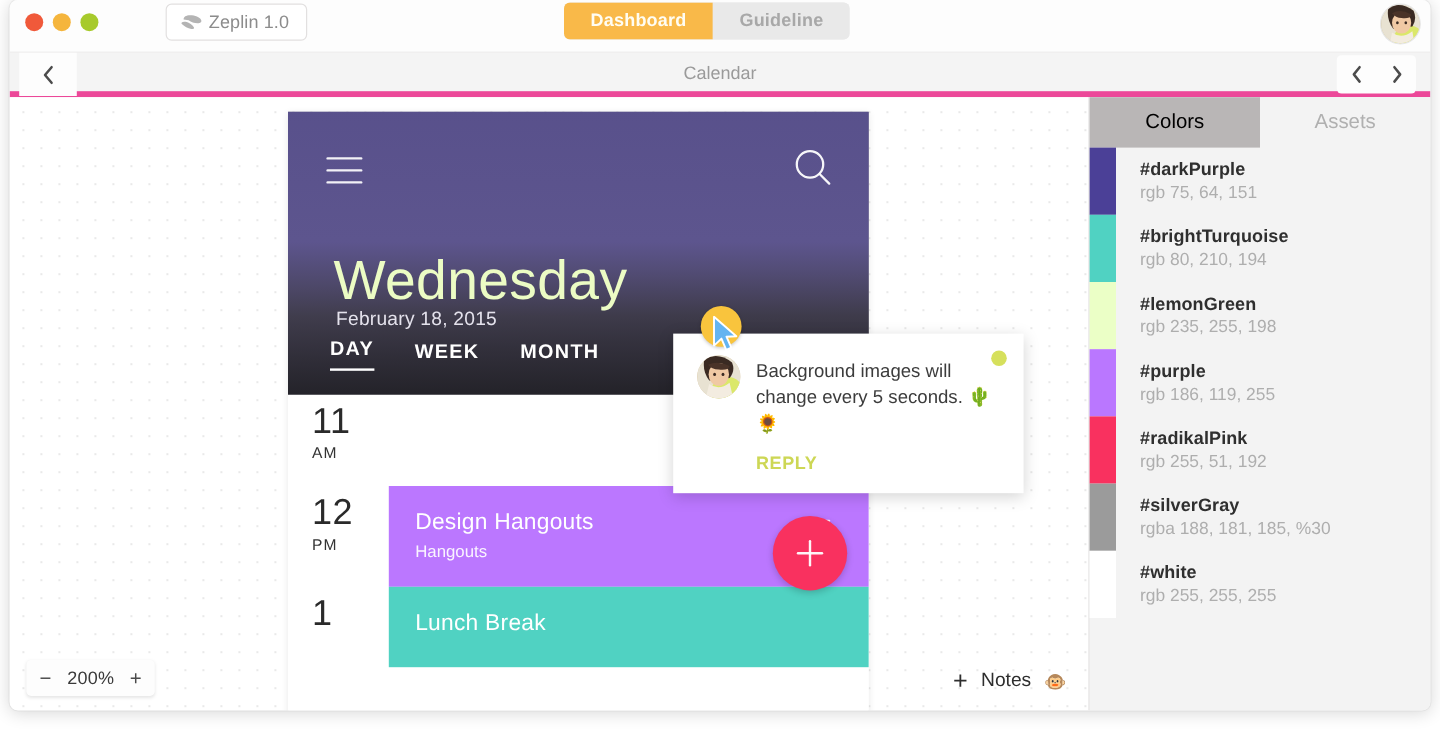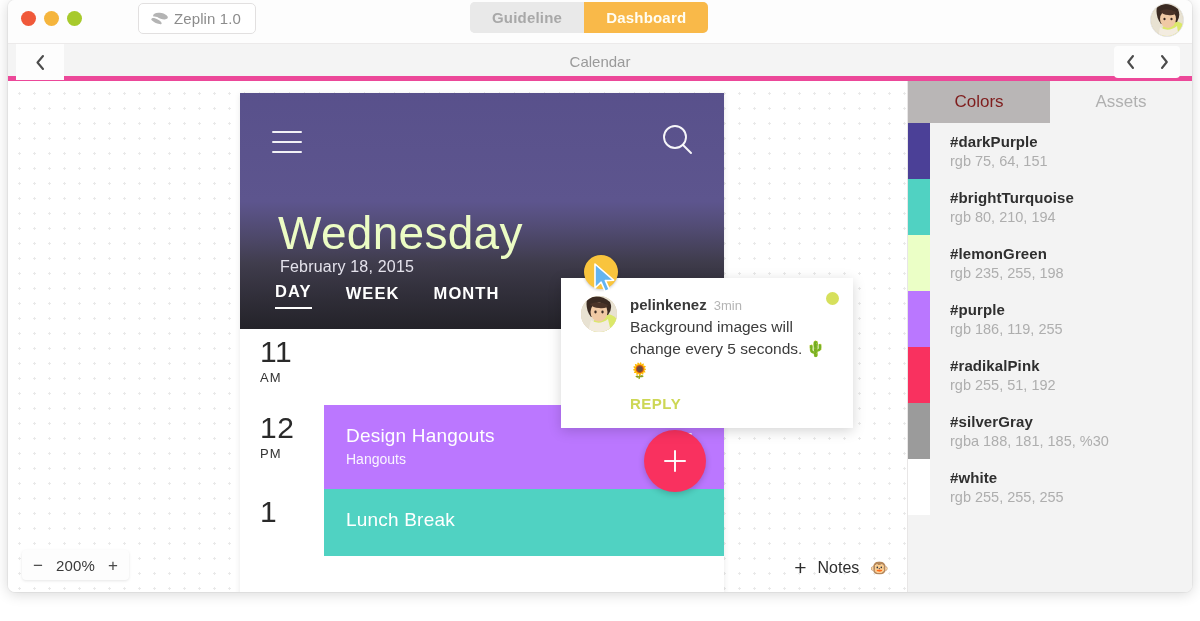--- a/index.html
+++ b/index.html
@@ -227,21 +227,21 @@
     background: #f3f3f3;
     border-left: 1px solid #e8e6e6;
     position: relative;
   }
   .panel-tabs { display: flex; height: 42px; }
   .panel-tab {
     flex: 1; text-align: center; line-height: 42px;
     font-size: 17px; color: #b0b0b0; cursor: pointer;
     background: #f3f3f3;
   }
-  .panel-tab.active { background: #b9b6b6; color: #7f1d1d; }
+  .panel-tab.active { background: #b9b6b6; color: #000000; }
   .swatch-list { position: relative; }
   .color-row { position: relative; display: flex; align-items: center; height: 56px; }
   .sw { width: 22px; height: 56px; flex: none; }
   .cinfo { padding-left: 20px; }
   .cname { font-size: 15px; font-weight: bold; color: #2f2f2f; letter-spacing: .1px; }
   .cval  { font-size: 14.5px; color: #aeaeae; margin-top: 3px; }
 </style>
 </head>
 <body>
 
@@ -256,22 +256,22 @@
 
     <div class="project-chip">
       <svg class="zeplin-logo" viewBox="0 0 20 13">
         <path d="M3 4.2 C3 2.1 5 0.8 8.4 0.8 C12.6 0.8 16.4 2.4 17.6 4.6 C18.4 6.1 17.2 7.4 14.6 7.4 C12 7.4 9.2 6.4 7.2 4.9 Z" fill="#b4b4b4"></path>
         <path d="M1.2 7.6 C1.2 6.3 2.7 5.7 4.8 6.2 C7.4 6.8 10.2 8.6 11.4 10.4 C12.2 11.6 11.3 12.4 9.4 12.1 C6.6 11.6 3.4 9.8 2 8.4 Z" fill="#b4b4b4"></path>
       </svg>
       <span class="chip-label">Zeplin 1.0</span>
     </div>
 
     <div class="segctl">
+      <div class="seg active">Dashboard</div>
       <div class="seg">Guideline</div>
-      <div class="seg active">Dashboard</div>
     </div>
 
     <div class="avatar-top">
       <svg viewBox="0 0 34 34" width="34" height="34">
         <rect width="34" height="34" fill="#e8e2d2"></rect>
         <circle cx="23" cy="30" r="13" fill="#dbe86a"></circle>
         <path d="M6 2 Q17 -3 27 5 Q30 12 26 18 L10 20 Q4 12 6 2Z" fill="#3a2a22"></path>
         <ellipse cx="17" cy="15" rx="8" ry="9" fill="#f0c9a4"></ellipse>
         <path d="M9 7 Q16 3 25 8 Q24 12 17 11 Q12 11 9 7Z" fill="#4a3328"></path>
         <ellipse cx="13.5" cy="15" rx="1.1" ry="1.3" fill="#3a2a22"></ellipse>
@@ -396,23 +396,20 @@
               <circle cx="25" cy="32" r="14" fill="#dbe86a"></circle>
               <path d="M6 3 Q18 -3 29 6 Q32 13 27 19 L10 21 Q4 13 6 3Z" fill="#3a2a22"></path>
               <ellipse cx="18" cy="16" rx="8.5" ry="9.5" fill="#f0c9a4"></ellipse>
               <path d="M9 8 Q17 4 27 9 Q26 13 18 12 Q12 12 9 8Z" fill="#4a3328"></path>
               <ellipse cx="14.5" cy="16" rx="1.2" ry="1.4" fill="#3a2a22"></ellipse>
               <ellipse cx="21.5" cy="16" rx="1.2" ry="1.4" fill="#3a2a22"></ellipse>
               <path d="M10 24 Q18 30 27 23 L30 36 L7 36Z" fill="#f3ece0"></path>
             </svg>
           </div>
           <div style="flex:1">
-            <div class="cc-name">
-              <span>pelinkenez</span><span class="cc-time">3min</span>
-            </div>
             <div class="cc-text">Background images will change every 5 seconds. 🌵🌻</div>
           </div>
         </div>
         <div class="cc-reply">REPLY</div>
       </div>
 
       <div class="zoomctl">
         <span class="zbtn">−</span>
         <span class="zval">200%</span>
         <span class="zbtn">+</span>

